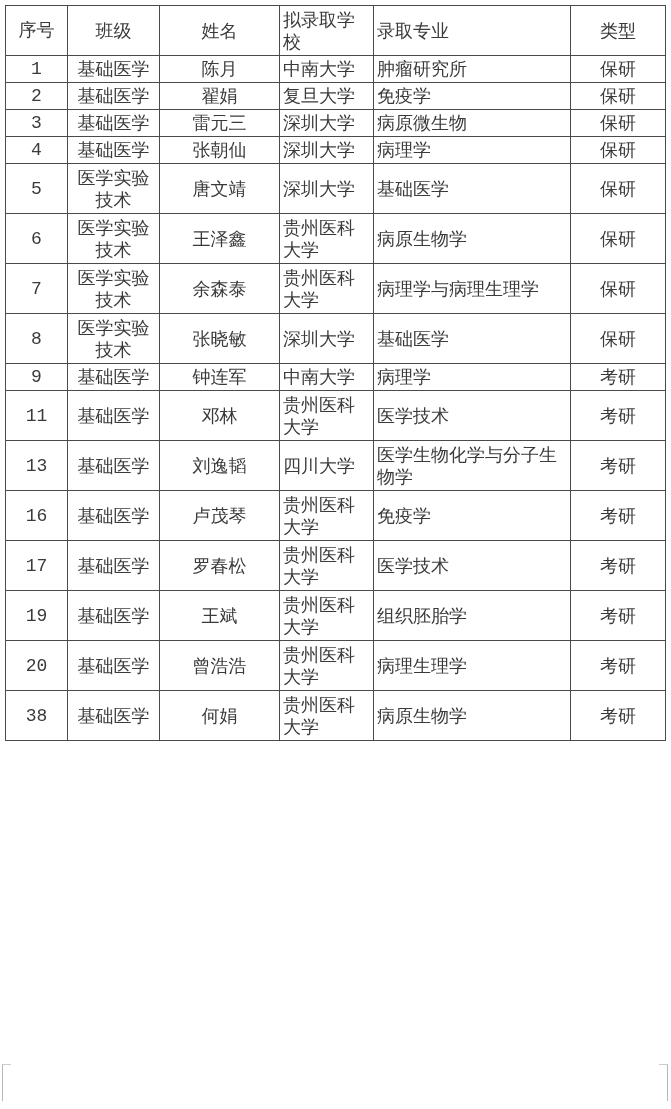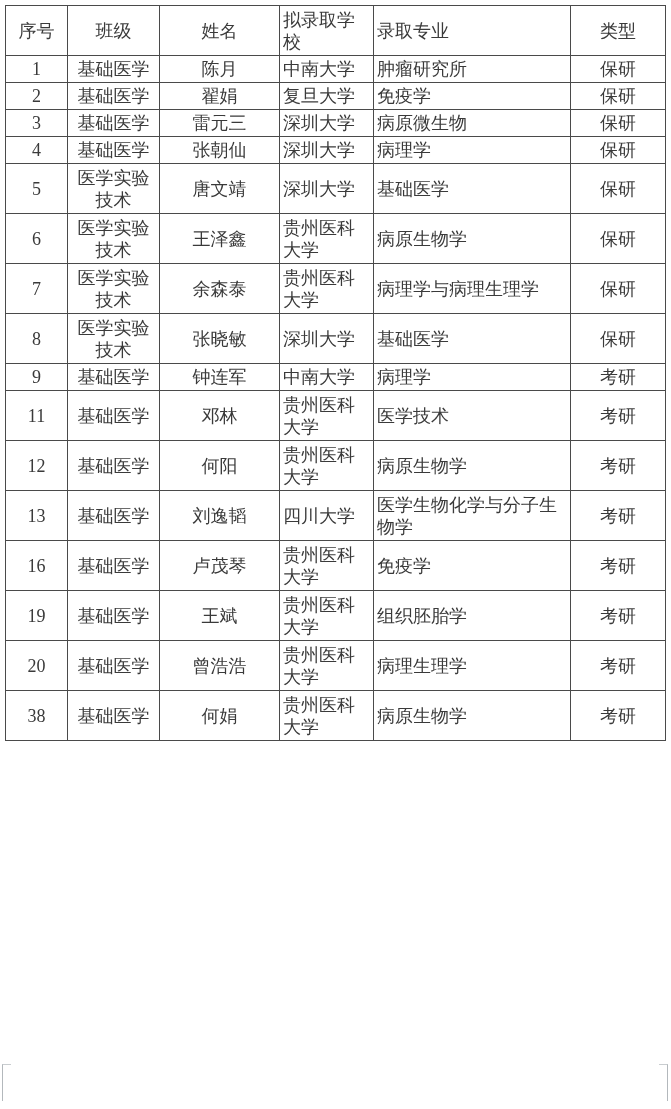--- a/index.html
+++ b/index.html
@@ -30,21 +30,21 @@
     color: #3a3a3a;
     line-height: 22px;
     vertical-align: middle;
     white-space: pre-line;
     padding: 2px 3px;
     overflow: hidden;
   }
   .c-center { text-align: center; }
   .c-left   { text-align: left; padding-left: 2px; padding-right: 6px; }
   .cell-no {
-    font-family: Liberation Serif, serif;
+    font-family: Liberation Mono, monospace;
     font-size: 16px;
   }
   .boundary {
     position: absolute;
     width: 8px;
     height: 36px;
     top: 1064px;
   }
   .boundary-left {
     left: 2px;
@@ -162,44 +162,44 @@
       <tr style="height: 50px;">
         <td class="c-center cell-no">11</td>
         <td class="c-center">基础医学</td>
         <td class="c-center">邓林</td>
         <td class="c-left">贵州医科
 大学</td>
         <td class="c-left">医学技术</td>
         <td class="c-center">考研</td>
       </tr>
       <tr style="height: 50px;">
-        <td class="c-center cell-no">12</td>
-        <td class="c-center">基础医学</td>
-        <td class="c-center">何阳</td>
-        <td class="c-left">贵州医科
-大学</td>
-        <td class="c-left">病原生物学</td>
-        <td class="c-center">考研</td>
-      </tr>
-      <tr style="height: 50px;">
         <td class="c-center cell-no">13</td>
         <td class="c-center">基础医学</td>
         <td class="c-center">刘逸韬</td>
         <td class="c-left">四川大学</td>
         <td class="c-left">医学生物化学与分子生
 物学</td>
         <td class="c-center">考研</td>
       </tr>
       <tr style="height: 50px;">
         <td class="c-center cell-no">16</td>
         <td class="c-center">基础医学</td>
         <td class="c-center">卢茂琴</td>
         <td class="c-left">贵州医科
 大学</td>
         <td class="c-left">免疫学</td>
+        <td class="c-center">考研</td>
+      </tr>
+      <tr style="height: 50px;">
+        <td class="c-center cell-no">17</td>
+        <td class="c-center">基础医学</td>
+        <td class="c-center">罗春松</td>
+        <td class="c-left">贵州医科
+大学</td>
+        <td class="c-left">医学技术</td>
         <td class="c-center">考研</td>
       </tr>
       <tr style="height: 50px;">
         <td class="c-center cell-no">19</td>
         <td class="c-center">基础医学</td>
         <td class="c-center">王斌</td>
         <td class="c-left">贵州医科
 大学</td>
         <td class="c-left">组织胚胎学</td>
         <td class="c-center">考研</td>

